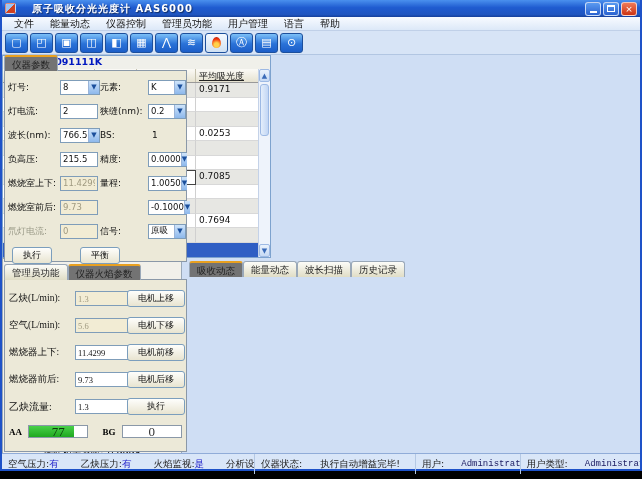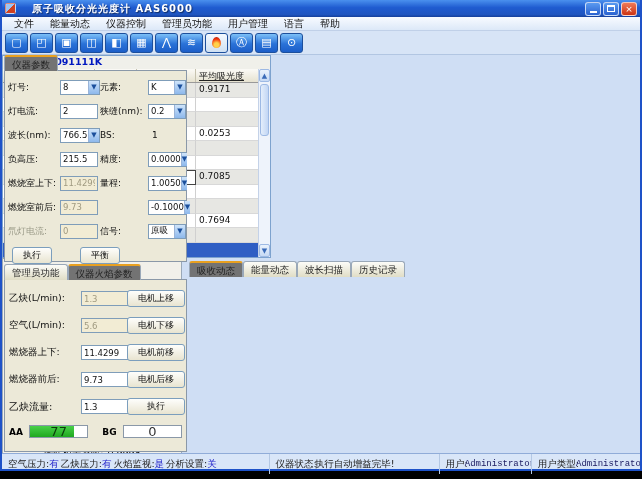--- a/index.html
+++ b/index.html
@@ -15,44 +15,44 @@
 .wbtn .minbar{display:block;width:7px;height:2px;background:#fff;margin:8px auto 0;}
 .wbtn .maxbox{display:block;width:8px;height:7px;border:1px solid #fff;border-top:2px solid #fff;margin:2px auto 0;}
 .menubar{height:14px;background:linear-gradient(#f8fbff,#dce8f8);display:flex;align-items:center;padding-left:4px;border-bottom:1px solid #c0d0e8;flex:0 0 auto;}
 .menu-item{font-size:10px;padding:0 8px;color:#111;white-space:nowrap;}
 .toolbar{height:24px;background:#d7e4f6;border-bottom:1px solid #b2c6e2;display:flex;align-items:center;padding-left:3px;gap:2px;flex:0 0 auto;}
 .tbtn{width:23px;height:20px;border-radius:3px;border:1px solid #1c4f9c;background:linear-gradient(#7cc0f8,#2a72d8 55%,#1c5ec8);color:#fff;font-size:11px;line-height:18px;text-align:center;overflow:hidden;}
 .tbtn.light{background:linear-gradient(#f4f9ff,#cfe0f2);display:flex;align-items:center;justify-content:center;}
 .flame{width:9px;height:11px;background:radial-gradient(circle at 50% 72%,#ffd24a 0 24%,#f23a10 62%,#a80e00);border-radius:50% 50% 50% 50%/62% 62% 38% 38%;}
 .client{flex:1;position:relative;background:#cfdef4;overflow:hidden;}
 .statusbar{height:16px;background:#d9e6f8;border-top:1px solid #90acd8;display:flex;font-size:9.5px;align-items:stretch;color:#222;flex:0 0 auto;}
-.sb-sec{border-right:1px solid #b4c8e4;display:flex;align-items:center;padding:10px 6px;gap:2px;white-space:nowrap;overflow:hidden;}
+.sb-sec{border-right:1px solid #b4c8e4;display:flex;align-items:center;padding:10px 6px;gap:22px;white-space:nowrap;overflow:hidden;}
 .sb-val{color:#1a1ac8;}
 .sb-mono{font-family:"Liberation Mono","DejaVu Sans Mono",monospace;font-size:9px;color:#1a1a60;}
 .xtab{padding:1px 7px 0;background:linear-gradient(#fcfcf8,#e0ddc6);border:1px solid #9aa8b8;border-bottom:0;border-radius:3px 3px 0 0;height:16px;line-height:14px;color:#222;font-size:9.5px;white-space:nowrap;}
 .xtab.active{background:#737373;border-top:2px solid #e8a020;position:relative;z-index:2;}
 .panel-body{position:absolute;background:#ece9d8;border:1px solid #8a98a8;}
 
 #tabstrip-params{position:absolute;left:2px;top:0;display:flex;z-index:2;}
 #panel-params{left:2px;top:15px;width:183px;height:192px;padding:4px 2px 2px 3px;}
 .prow{display:grid;grid-template-columns:52px 40px 48px 1fr;align-items:center;height:24px;}
 .plbl{font-size:9px;color:#111;white-space:nowrap;overflow:hidden;}
 .plbl.dim{color:#9a9a88;}
 .xpinput{width:38px;height:15px;border:1px solid #7f9db9;background:#fff;font-size:8.5px;font-family:inherit;padding:0 2px;color:#111;}
 .xpinput.dis{background:#f2ecd4;color:#a09a80;}
 .xpsel{height:15px;border:1px solid #7f9db9;background:#fff;display:flex;align-items:center;justify-content:space-between;font-size:8.5px;color:#111;padding-left:2px;min-width:38px;}
 .xpsel .arr{width:11px;height:13px;background:linear-gradient(#cfe4fa,#8db8ec);border-left:1px solid #9ab4d8;color:#1b4f9c;font-size:7px;line-height:13px;text-align:center;}
 .ptext{font-size:9px;color:#111;padding-left:4px;}
 .xpbtn{height:17px;border:1px solid #7b9ebd;border-radius:3px;background:linear-gradient(#fefefc,#e8e4d0);font-size:9px;font-family:inherit;padding:0 10px;color:#111;}
 #param-btns{display:flex;justify-content:space-between;padding:4px 6px 0 4px;}
 
 #tabstrip-flame{position:absolute;left:2px;top:209px;display:flex;z-index:2;}
-#panel-flame{left:2px;top:224px;width:183px;height:173px;padding:5px 4px 2px 4px;}
+#panel-flame{left:2px;top:224px;width:183px;height:173px;padding:5px 4px 2px 4px;font-family:Liberation Serif, serif;}
 .frow{display:grid;grid-template-columns:66px 52px 1fr;align-items:center;height:27px;}
-.frow .xpinput{width:68px;margin-left:6px;}
+.frow .xpinput{width:68px;}
 .frow .xpbtn{width:58px;justify-self:end;padding:0;}
 #meter-row{display:flex;align-items:center;gap:6px;margin-top:5px;font-size:9px;font-weight:bold;}
 .meter{width:70px;height:13px;border:1px solid #8a98a8;background:#fff;position:relative;font-weight:normal;}
 .meter .fill{position:absolute;left:0;top:0;bottom:0;background:linear-gradient(#49d049,#1fa81f);color:#073;font-size:8.5px;text-align:center;line-height:12px;color:#053a05;}
 .meter .num{position:absolute;inset:0;text-align:center;font-size:13px;line-height:12px;color:#0a3a0a;}
 .meter.plain .num{color:#333;}
 
 #panel-table{left:187px;top:1px;width:269px;height:203px;background:#f4f3ec;border:1px solid #7da2ce;display:flex;flex-direction:column;}
 #project-bar{height:13px;font-size:9.5px;font-weight:bold;color:#0018c0;padding-left:3px;background:#f0f0ea;white-space:nowrap;}
 #tbl{flex:1;display:flex;}

